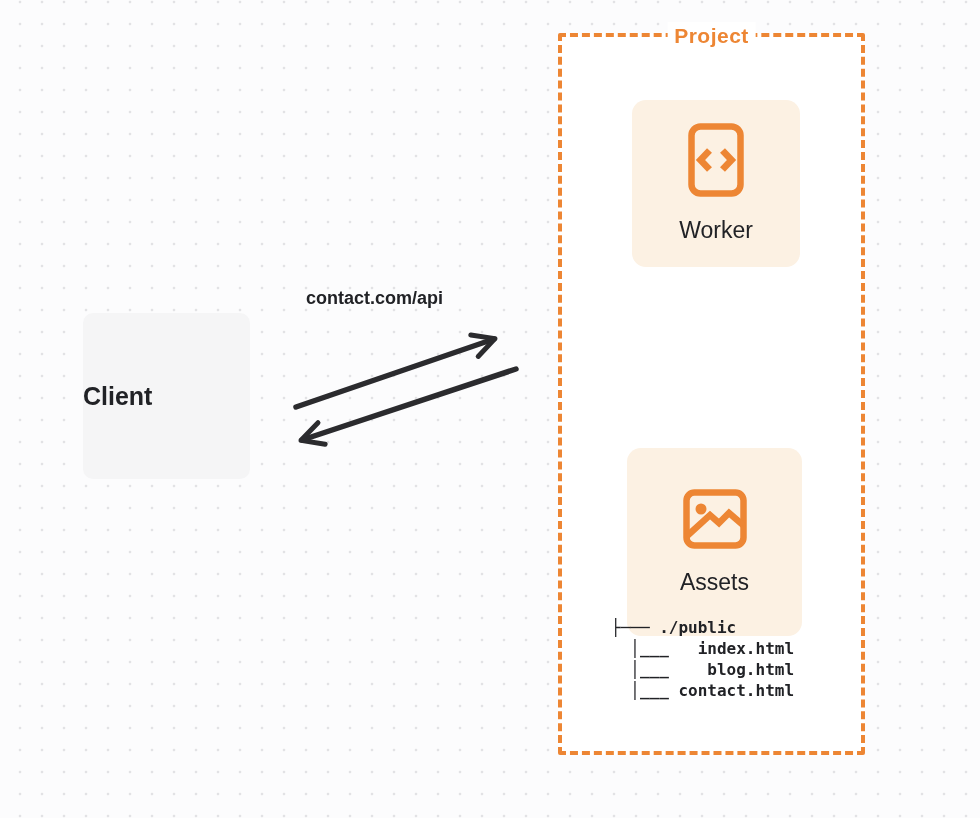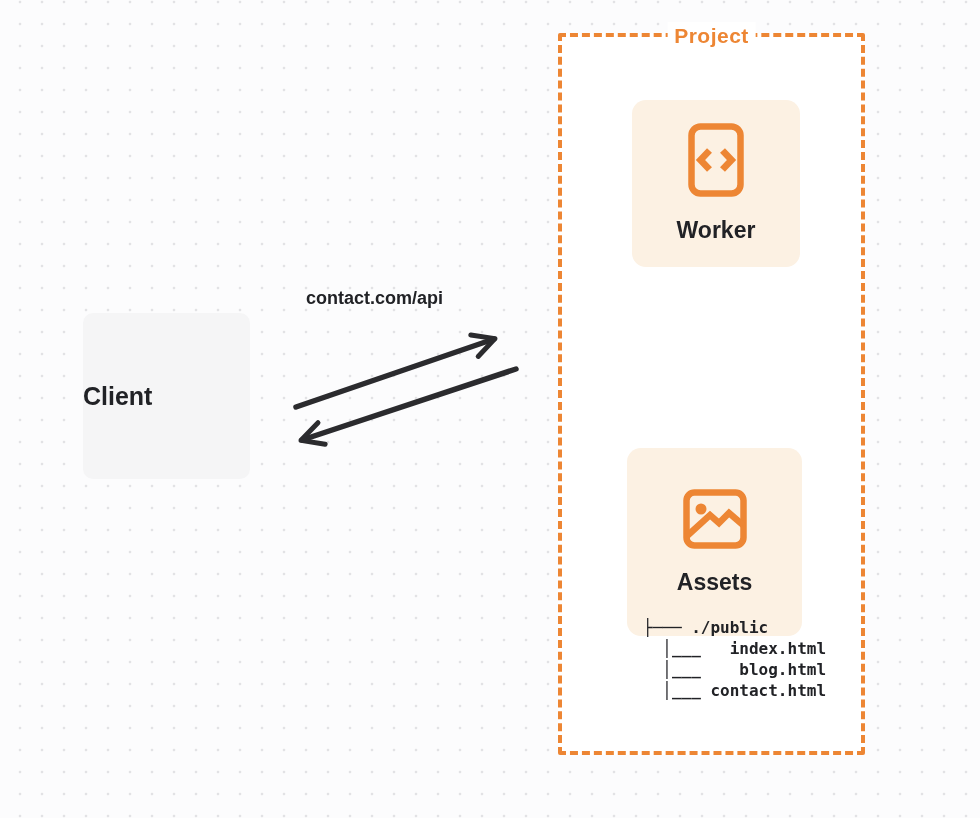--- a/index.html
+++ b/index.html
@@ -55,42 +55,42 @@
     display: flex;
     flex-direction: column;
     align-items: center;
     justify-content: center;
     gap: 16px;
   }
   .card-worker { left: 632px; top: 100px; width: 168px; height: 167px; }
   .card-assets { left: 627px; top: 448px; width: 175px; height: 188px; }
   .card-label {
     font-size: 23px;
-    font-weight: bold;
+    font-weight: normal;
     color: var(--text-dark, #212226);
   }
   .icon-stroke {
     stroke: var(--accent-orange, #ED8634);
     fill: none;
   }
   .icon-fill {
     fill: var(--accent-orange, #ED8634);
   }
   
   .file-tree {
     position: absolute;
     left: 611px;
     top: 617px;
     font-family: "DejaVu Sans Mono", monospace;
     font-size: 16px;
     line-height: 21px;
     font-weight: bold;
     color: var(--text-dark, #212226);
   }
-  .tree-line { white-space: pre; margin-left: 32px; }
+  .tree-line { white-space: pre; }
   
   .client-box {
     position: absolute;
     left: 83px;
     top: 313px;
     width: 167px;
     height: 166px;
     background: var(--client-bg, #F5F5F6);
     border-radius: 10px;
     display: flex;

